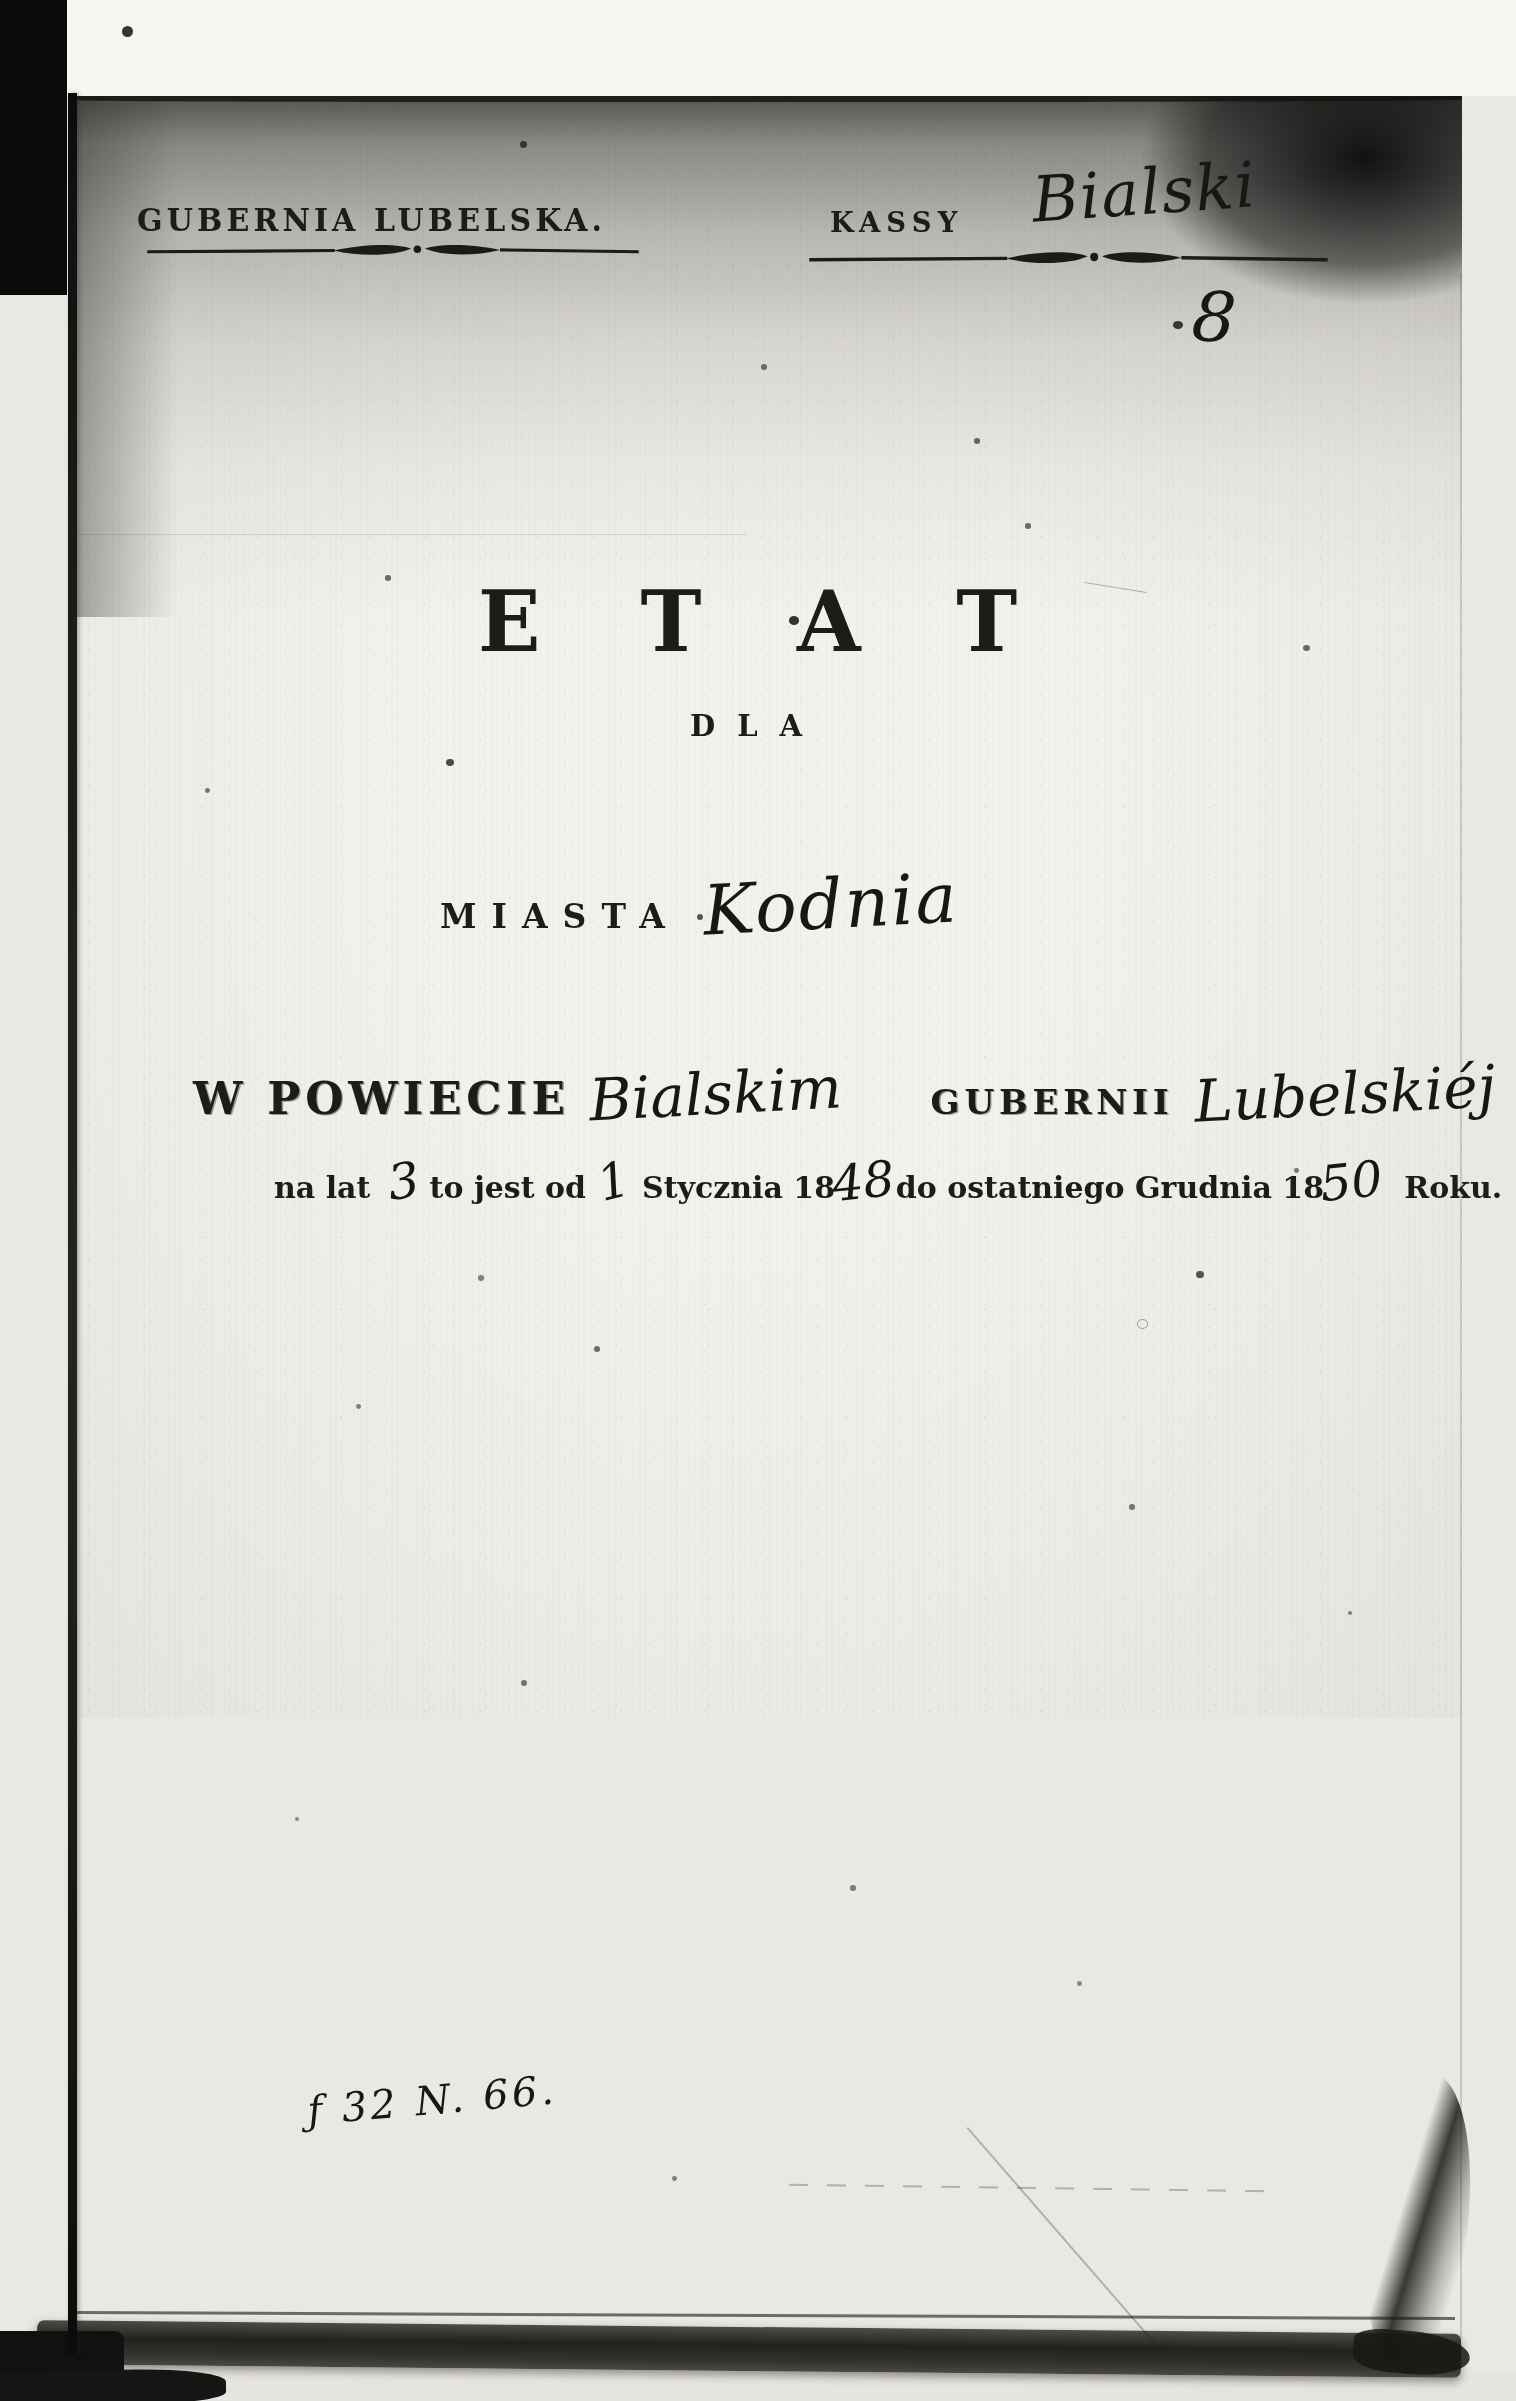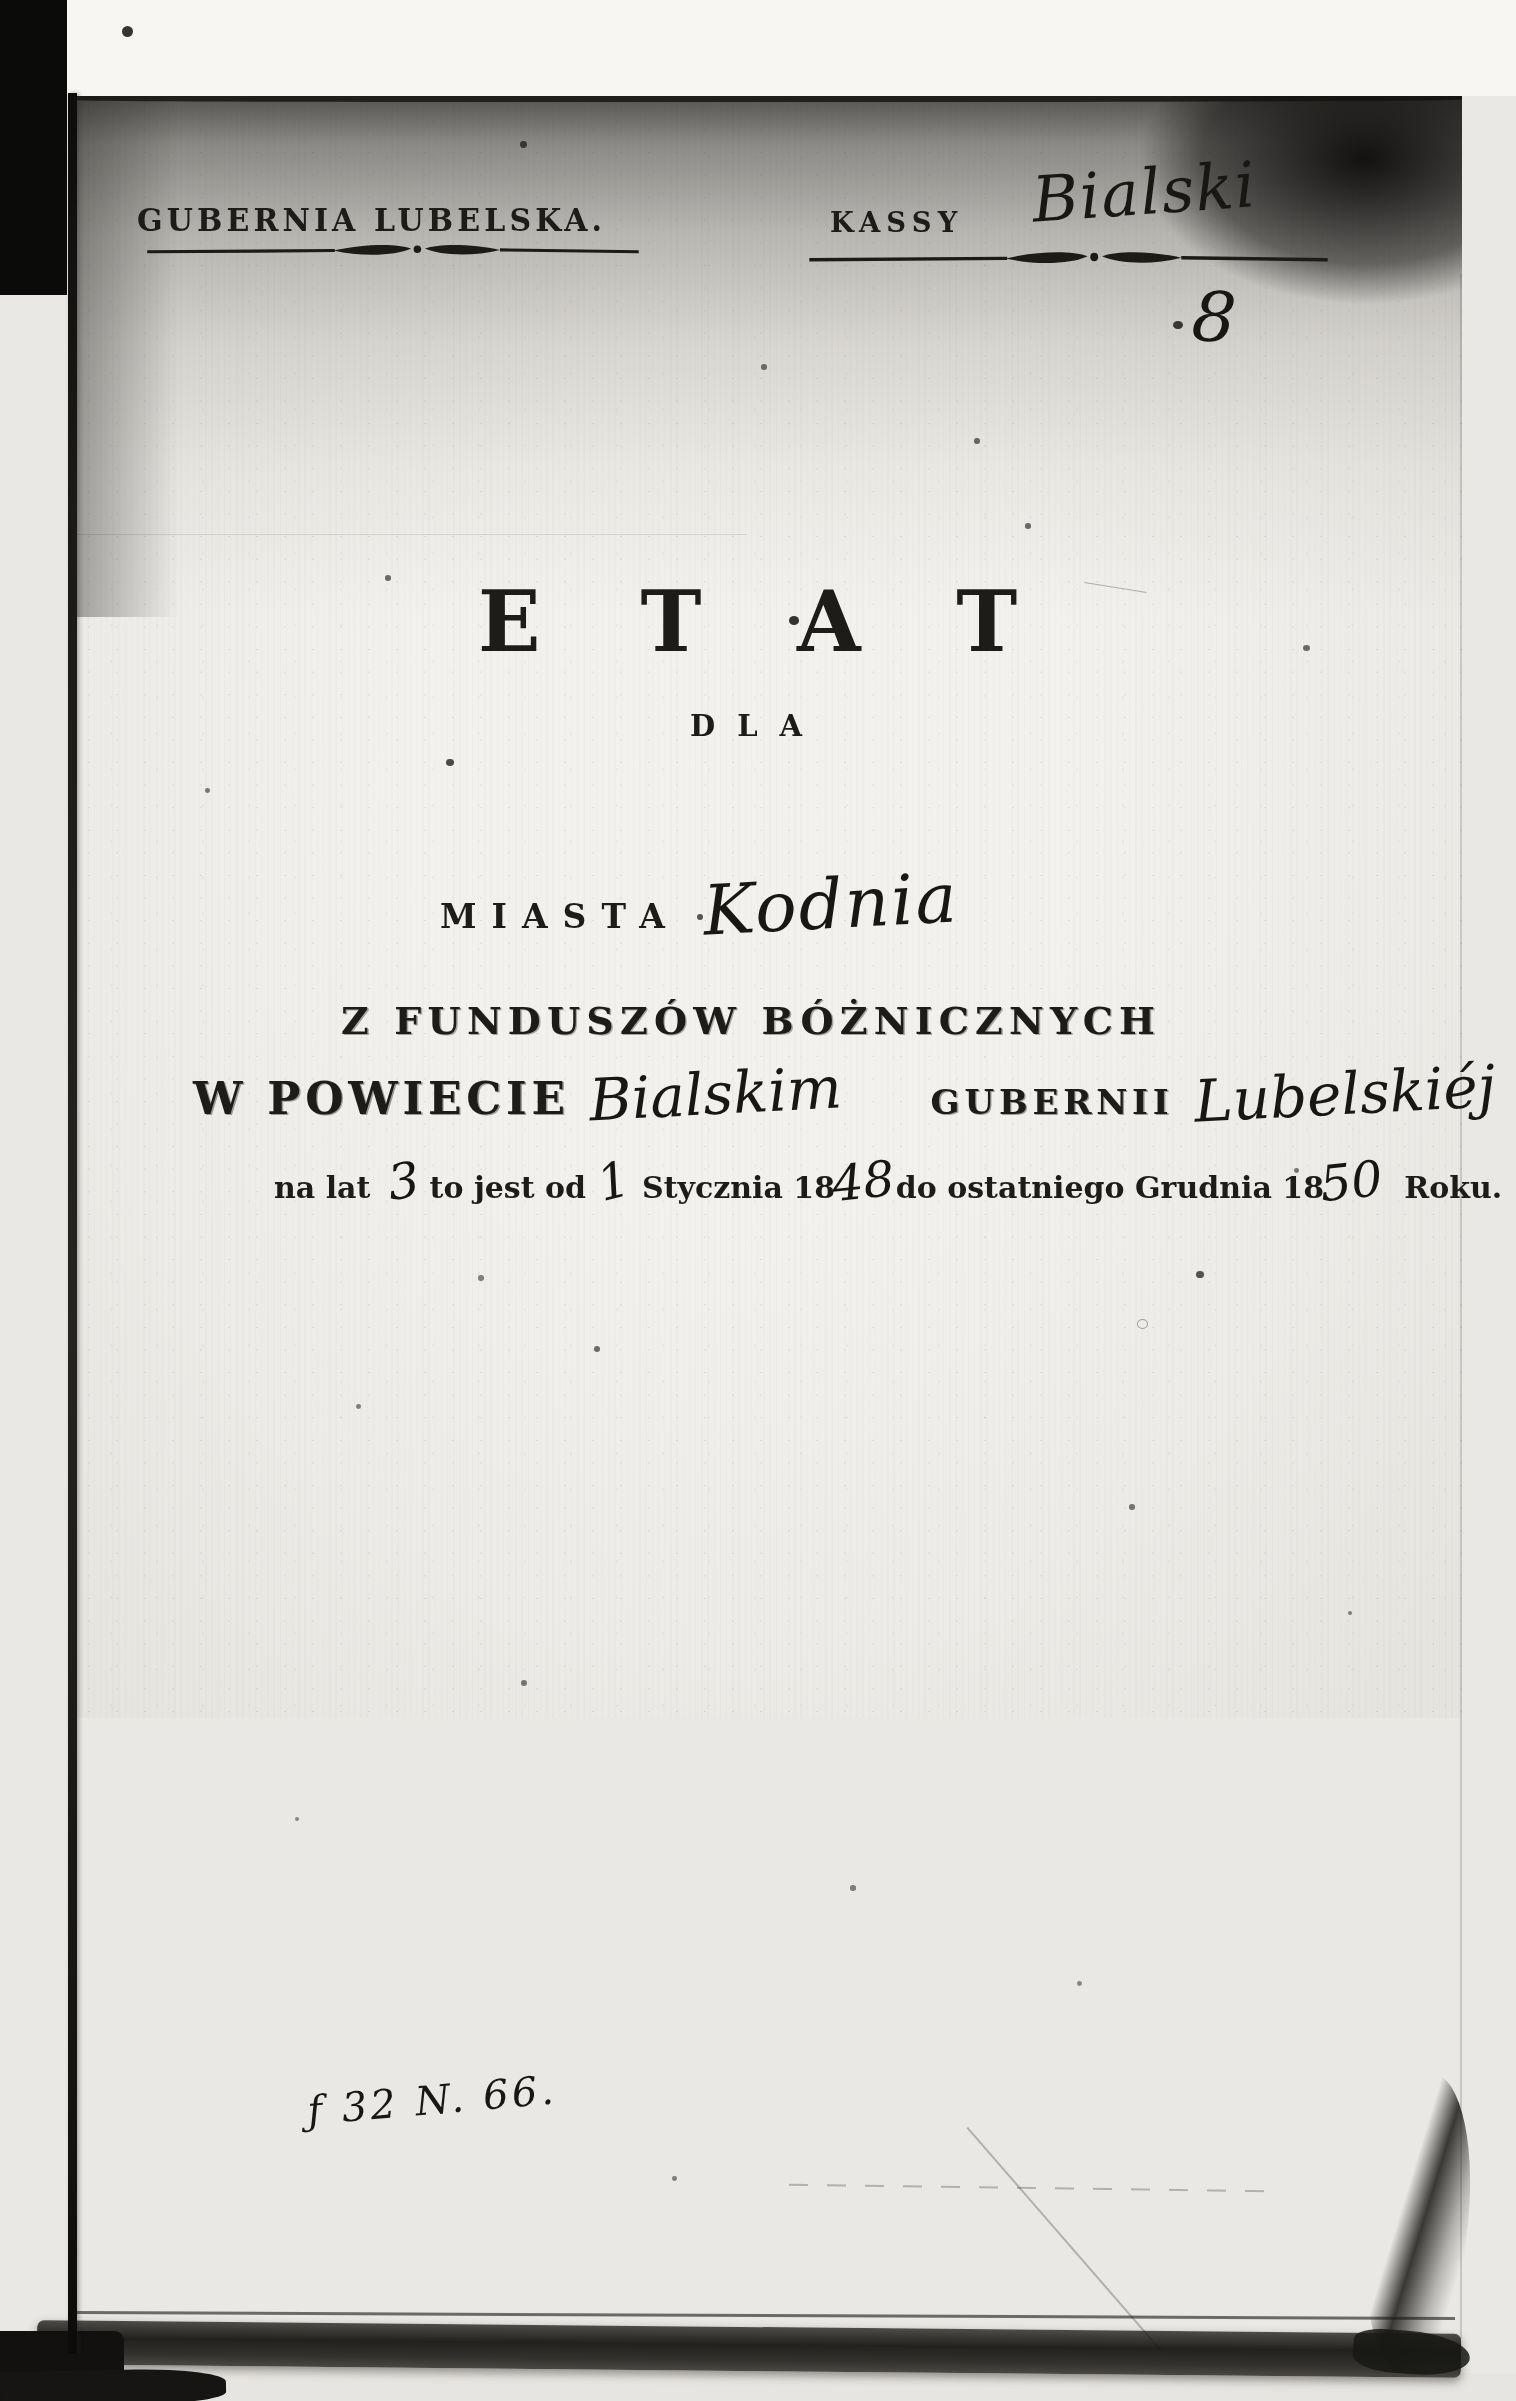--- a/index.html
+++ b/index.html
@@ -138,21 +138,20 @@
     <div class="abs hand page-number">8</div>
 
     <div class="abs ink printed etat">ETAT</div>
     <div class="abs ink printed dla">DLA</div>
 
     <div class="abs miasta-row">
       <span class="miasta-label">MIASTA</span>
       <span class="kodnia">Kodnia</span>
     </div>
 
-    <div class="abs ink printed funds">Z FUNDUSZÓW BÓŻNICZNYCH</div>
 
     <div class="abs district-row">
       <span class="ornamental d-label1">W POWIECIE</span>
       <span class="hand d-val1">Bialskim</span>
       <span class="ornamental d-label2">GUBERNII</span>
       <span class="hand d-val2">Lubelskiéj</span>
     </div>
 
     <div class="abs period-row">
       <span class="p-print">na lat</span>

